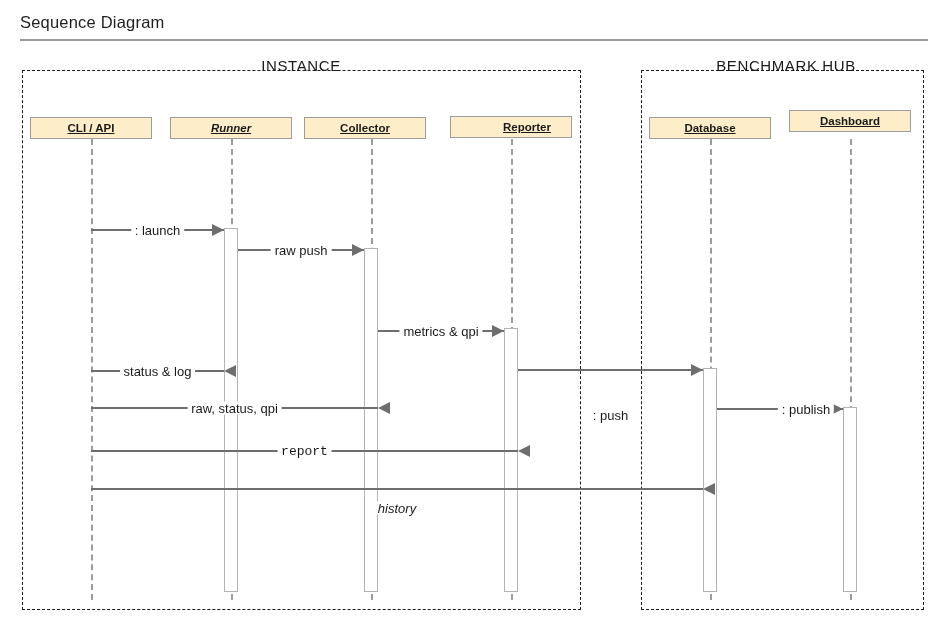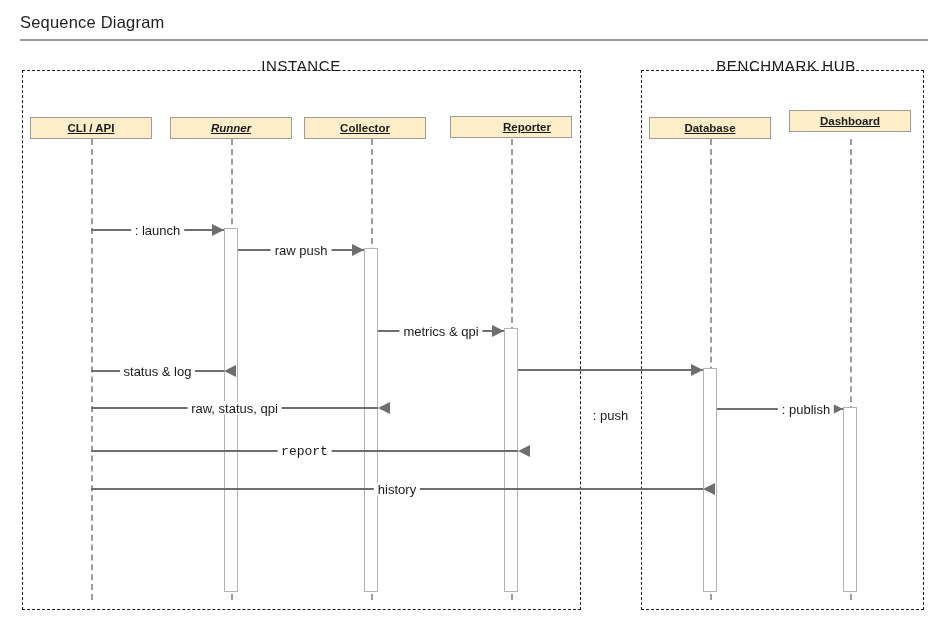--- a/index.html
+++ b/index.html
@@ -151,13 +151,13 @@
 <div class="arrow-head arrow-left" style="top: 401.5px; left: 378px;"></div>
 <div class="msg-label" style="left: 234.5px; top: 408px;">raw, status, qpi</div>
 <div class="msg-line" style="left: 717px; top: 408px; width: 126px;"></div>
 <div class="arrow-head arrow-right" style="top: 402.5px; left: 831px;"></div>
 <div class="msg-label" style="left: 780px; top: 409px; margin-left: 26px;">: publish</div>
 <div class="msg-line" style="left: 91px; top: 450px; width: 427px;"></div>
 <div class="arrow-head arrow-left" style="top: 444.5px; left: 518px;"></div>
 <div class="msg-label" style="left: 304.5px; top: 451px; font-family: Liberation Mono, monospace;">report</div>
 <div class="msg-line" style="left: 91px; top: 488px; width: 612px;"></div>
 <div class="arrow-head arrow-left" style="top: 482.5px; left: 703px;"></div>
-<div class="msg-label" style="left: 397px; top: 489px;">history</div>
+<div class="msg-label" style="left: 397px; top: 508px; font-style: italic;">history</div>
 
 </body></html>

